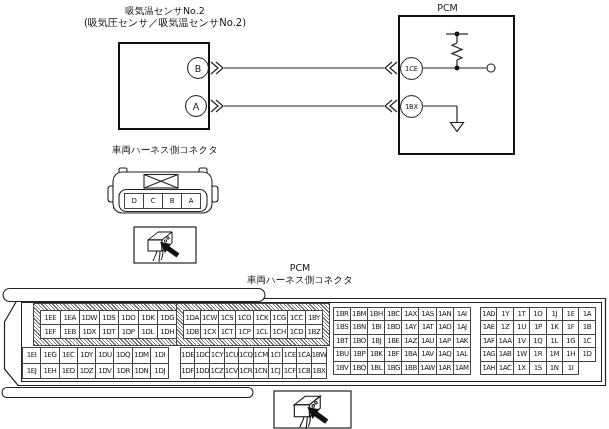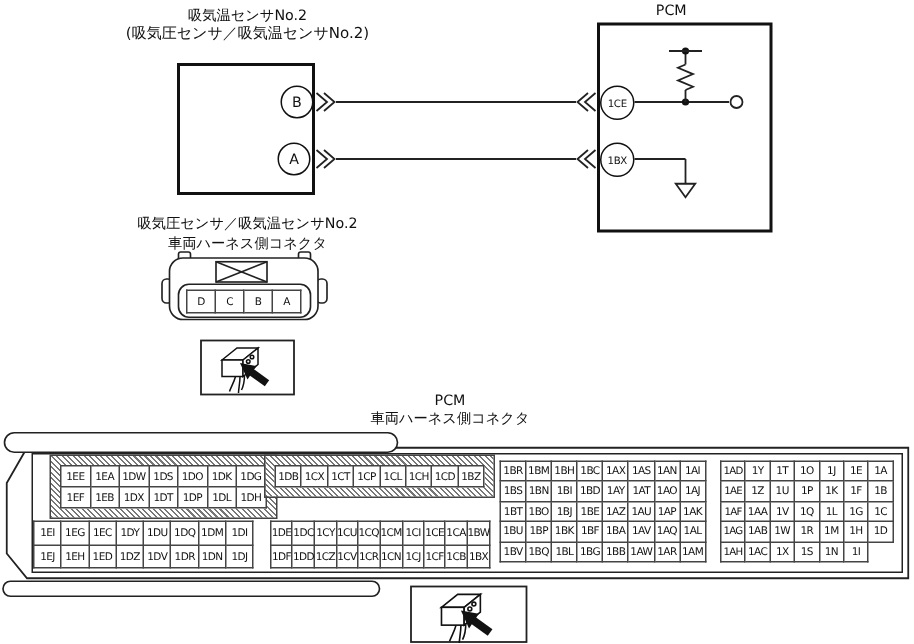--- a/index.html
+++ b/index.html
@@ -132,21 +132,20 @@
   </svg>
 
   <div class="lbl" style="left:40px; top:5px; width:250px;">
     <div class="t1">吸気温センサNo.2</div>
     <div class="t2">(吸気圧センサ／吸気温センサNo.2)</div>
   </div>
   <div class="lbl" style="left:390px; top:2px; width:115px;">
     <div class="t1">PCM</div>
   </div>
   <div class="lbl" style="left:65px; top:143px; width:200px; line-height:13px;">
-    <div class="t1">吸気圧センサ／吸気温センサNo.2</div>
     <div class="t1">車両ハーネス側コネクタ</div>
   </div>
   <div class="lbl" style="left:200px; top:262px; width:200px; line-height:11.5px;">
     <div class="t1">PCM</div>
     <div class="t1">車両ハーネス側コネクタ</div>
   </div>
 
   <div class="term big" style="left:187px; top:57px;">B</div>
   <div class="term big" style="left:185px; top:95px;">A</div>
   <div class="term small" style="left:400px; top:57px;">1CE</div>
@@ -184,20 +183,30 @@
             <td>1DL</td>
             <td>1DH</td>
           </tr>
         </tbody>
       </table>
   </div>
   <div class="hatch" style="left:176px; top:303px;">
     <table class="pins blockB">
         <tbody>
           <tr>
+            <td>1DA</td>
+            <td>1CW</td>
+            <td>1CS</td>
+            <td>1CO</td>
+            <td>1CK</td>
+            <td>1CG</td>
+            <td>1CC</td>
+            <td>1BY</td>
+          </tr>
+          <tr>
             <td>1DB</td>
             <td>1CX</td>
             <td>1CT</td>
             <td>1CP</td>
             <td>1CL</td>
             <td>1CH</td>
             <td>1CD</td>
             <td>1BZ</td>
           </tr>
         </tbody>

